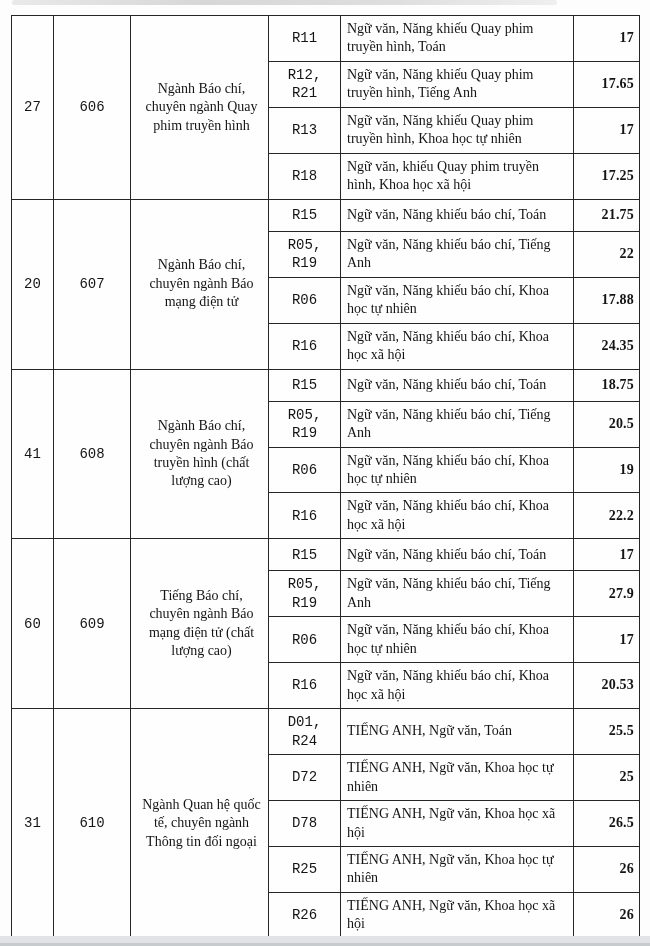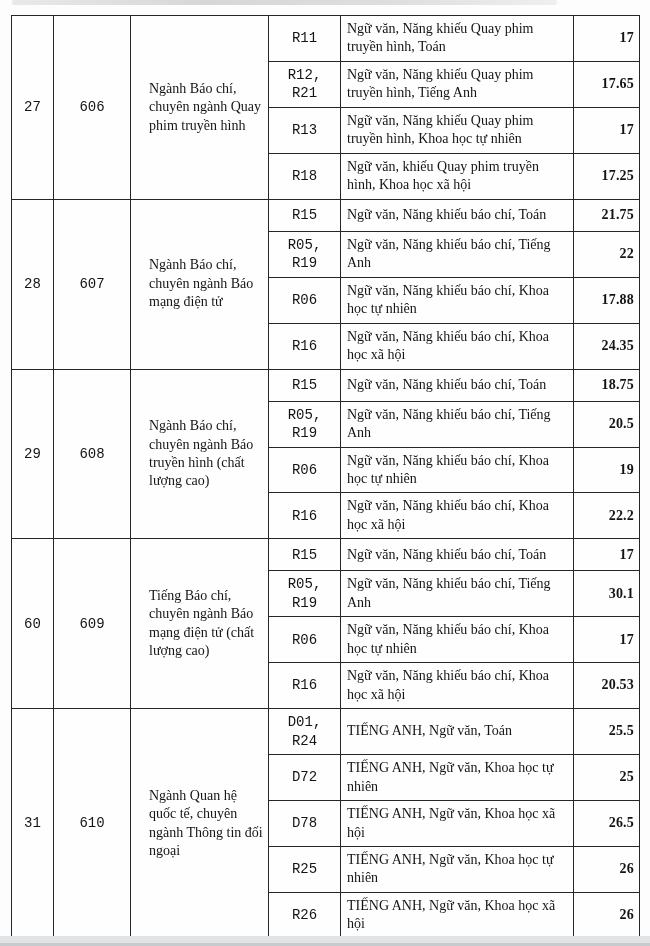--- a/index.html
+++ b/index.html
@@ -75,22 +75,22 @@
   td.c-stt, td.c-code, td.c-combo {
     text-align: center;
     font-family: Liberation Mono, monospace;
   }
   td.c-score {
     text-align: right;
     font-weight: bold;
     letter-spacing: 0.2px;
   }
   td.c-major {
-    text-align: left;
-    padding-left: 18px;
+    text-align: center;
+    padding-left: 8px;
     padding-right: 4px;
   }
   td.c-subjects {
     text-align: left;
     padding-left: 6px;
     padding-right: 3px;
     margin-left: 20px;
   }
 </style>
 </head>
@@ -126,21 +126,21 @@
           <td class="c-combo">R13</td>
           <td class="c-subjects">Ngữ văn, Năng khiếu Quay phim truyền hình, Khoa học tự nhiên</td>
           <td class="c-score">17</td>
         </tr>
         <tr>
           <td class="c-combo">R18</td>
           <td class="c-subjects">Ngữ văn, khiếu Quay phim truyền hình, Khoa học xã hội</td>
           <td class="c-score">17.25</td>
         </tr>
         <tr>
-          <td rowspan="4" class="c-stt">28</td>
+          <td rowspan="4" class="c-stt">20</td>
           <td rowspan="4" class="c-code">607</td>
           <td rowspan="4" class="c-major">Ngành Báo chí, chuyên ngành Báo mạng điện tử</td>
           <td class="c-combo">R15</td>
           <td class="c-subjects">Ngữ văn, Năng khiếu báo chí, Toán</td>
           <td class="c-score">21.75</td>
         </tr>
         <tr>
           <td class="c-combo">R05, R19</td>
           <td class="c-subjects">Ngữ văn, Năng khiếu báo chí, Tiếng Anh</td>
           <td class="c-score">22</td>
@@ -149,21 +149,21 @@
           <td class="c-combo">R06</td>
           <td class="c-subjects">Ngữ văn, Năng khiếu báo chí, Khoa học tự nhiên</td>
           <td class="c-score">17.88</td>
         </tr>
         <tr>
           <td class="c-combo">R16</td>
           <td class="c-subjects">Ngữ văn, Năng khiếu báo chí, Khoa học xã hội</td>
           <td class="c-score">24.35</td>
         </tr>
         <tr>
-          <td rowspan="4" class="c-stt">29</td>
+          <td rowspan="4" class="c-stt">41</td>
           <td rowspan="4" class="c-code">608</td>
           <td rowspan="4" class="c-major">Ngành Báo chí, chuyên ngành Báo truyền hình (chất lượng cao)</td>
           <td class="c-combo">R15</td>
           <td class="c-subjects">Ngữ văn, Năng khiếu báo chí, Toán</td>
           <td class="c-score">18.75</td>
         </tr>
         <tr>
           <td class="c-combo">R05, R19</td>
           <td class="c-subjects">Ngữ văn, Năng khiếu báo chí, Tiếng Anh</td>
           <td class="c-score">20.5</td>
@@ -182,21 +182,21 @@
           <td rowspan="4" class="c-stt">60</td>
           <td rowspan="4" class="c-code">609</td>
           <td rowspan="4" class="c-major">Tiếng Báo chí, chuyên ngành Báo mạng điện tử (chất lượng cao)</td>
           <td class="c-combo">R15</td>
           <td class="c-subjects">Ngữ văn, Năng khiếu báo chí, Toán</td>
           <td class="c-score">17</td>
         </tr>
         <tr>
           <td class="c-combo">R05, R19</td>
           <td class="c-subjects">Ngữ văn, Năng khiếu báo chí, Tiếng Anh</td>
-          <td class="c-score">30.1</td>
+          <td class="c-score">27.9</td>
         </tr>
         <tr>
           <td class="c-combo">R06</td>
           <td class="c-subjects">Ngữ văn, Năng khiếu báo chí, Khoa học tự nhiên</td>
           <td class="c-score">17</td>
         </tr>
         <tr>
           <td class="c-combo">R16</td>
           <td class="c-subjects">Ngữ văn, Năng khiếu báo chí, Khoa học xã hội</td>
           <td class="c-score">20.53</td>

